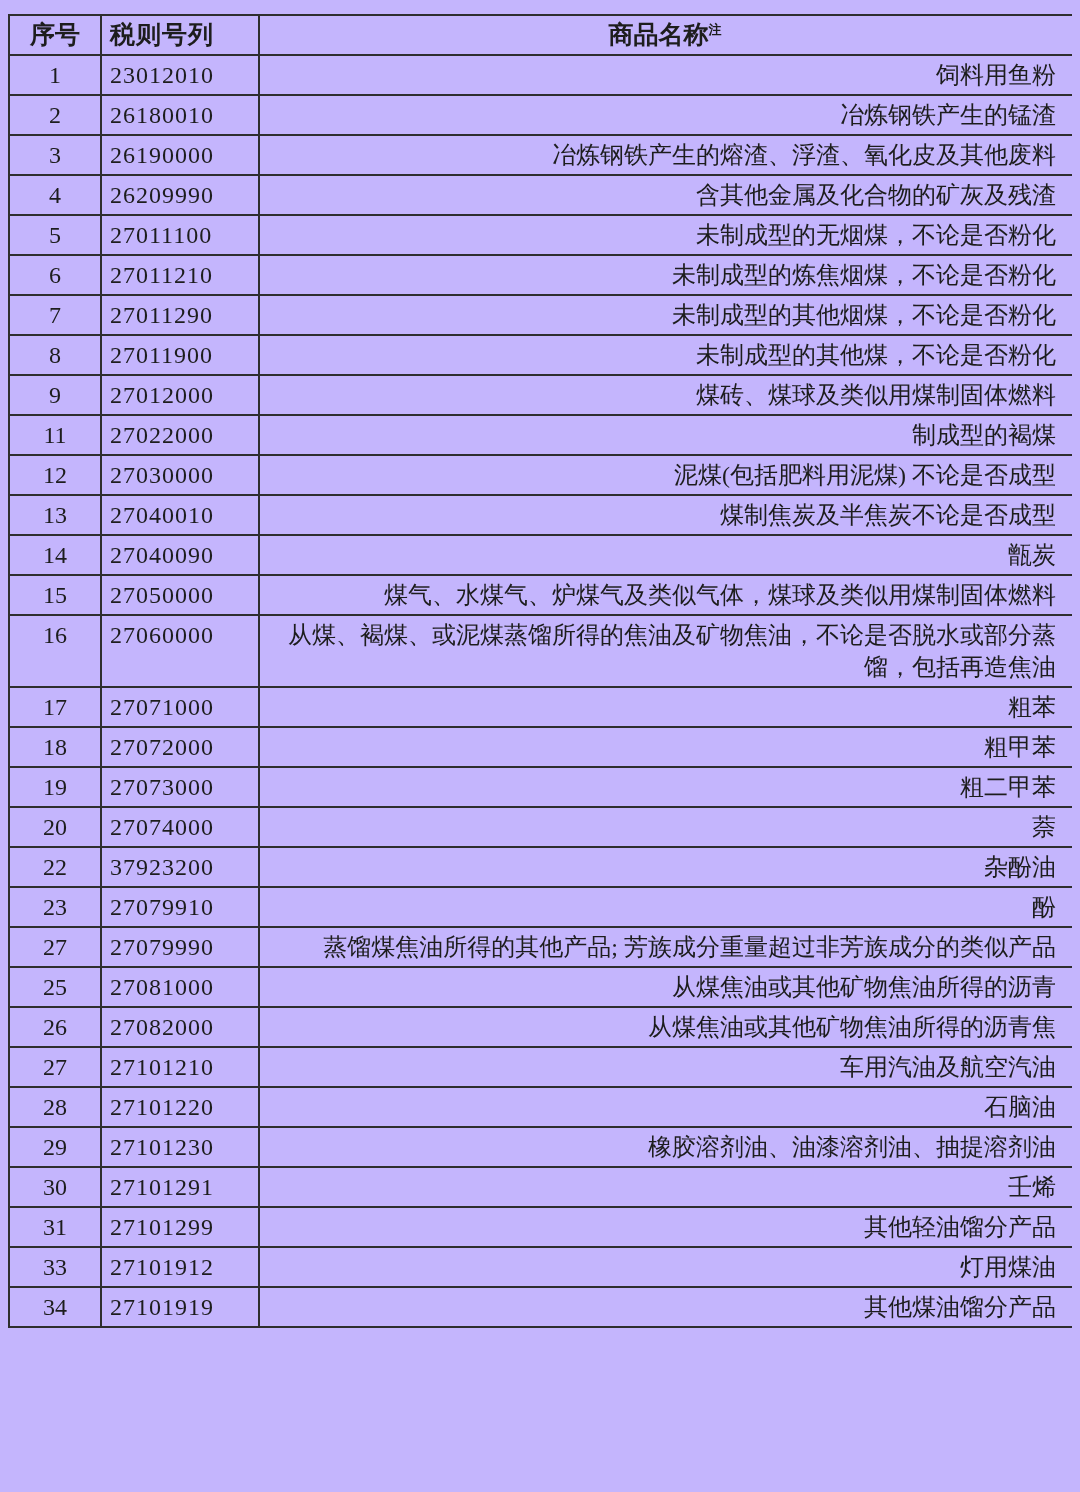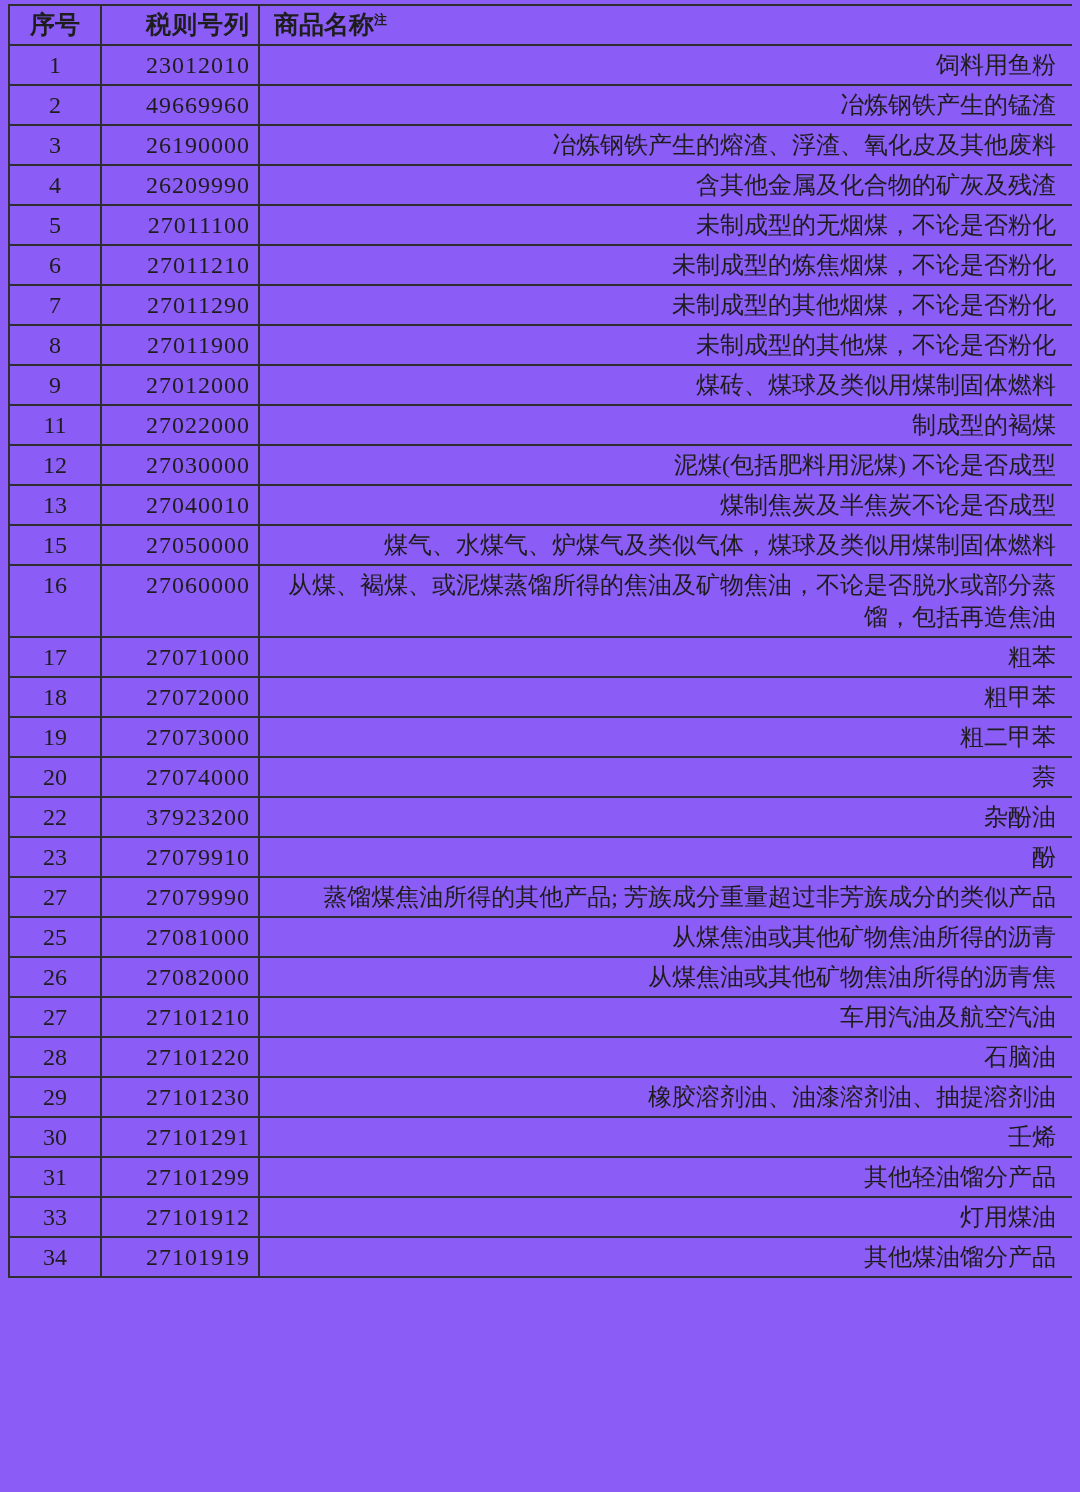--- a/index.html
+++ b/index.html
@@ -4,22 +4,22 @@
 <style>
   html, body {
     margin: 0;
     padding: 0;
     background: #ffffff;
   }
   .page {
     width: 1080px;
     height: 1492px;
     box-sizing: border-box;
-    padding: 4px 6px 0 8px;
-    background: #8b5cf6;
+    padding: 14px 6px 0 8px;
+    background: #c4b5fd;
     font-family: "Liberation Serif", "DejaVu Serif", serif;
     color: #1d1d1d;
     overflow: hidden;
   }
   table.tariff {
     border-collapse: collapse;
     width: 1064px;
     table-layout: fixed;
   }
   col.col-no   { width: 92px; }
@@ -29,28 +29,28 @@
     border-top: 2px solid #2e2e2e;
     border-bottom: 2px solid #2e2e2e;
     font-size: 24px;
     line-height: 32px;
     padding: 3px 8px;
     vertical-align: top;
     overflow: hidden;
   }
   
   th.c1, td.c1 { border-left: 2px solid #2e2e2e; border-right: 2px solid #2e2e2e; text-align: center; }
-  th.c2, td.c2 { border-right: 2px solid #2e2e2e; text-align: right; letter-spacing: 1px; }
+  th.c2, td.c2 { border-right: 2px solid #2e2e2e; text-align: left; letter-spacing: 1px; }
   th.c3, td.c3 { text-align: right; padding-left: 14px; padding-right: 16px; }
   th {
     font-weight: bold;
     font-size: 25px;
     text-align: center;
   }
-  th.c3 { text-align: left; }
+  th.c3 { text-align: center; }
   sup.note {
     font-size: 13px;
     font-weight: bold;
     vertical-align: super;
     line-height: 0;
   }
 </style>
 </head>
 <body>
 
@@ -69,21 +69,21 @@
       </tr>
     </thead>
     <tbody>
         <tr>
           <td class="c1">1</td>
           <td class="c2">23012010</td>
           <td class="c3">饲料用鱼粉</td>
         </tr>
         <tr>
           <td class="c1">2</td>
-          <td class="c2">49669960</td>
+          <td class="c2">26180010</td>
           <td class="c3">冶炼钢铁产生的锰渣</td>
         </tr>
         <tr>
           <td class="c1">3</td>
           <td class="c2">26190000</td>
           <td class="c3">冶炼钢铁产生的熔渣、浮渣、氧化皮及其他废料</td>
         </tr>
         <tr>
           <td class="c1">4</td>
           <td class="c2">26209990</td>
@@ -121,20 +121,25 @@
         </tr>
         <tr>
           <td class="c1">12</td>
           <td class="c2">27030000</td>
           <td class="c3">泥煤(包括肥料用泥煤) 不论是否成型</td>
         </tr>
         <tr>
           <td class="c1">13</td>
           <td class="c2">27040010</td>
           <td class="c3">煤制焦炭及半焦炭不论是否成型</td>
+        </tr>
+        <tr>
+          <td class="c1">14</td>
+          <td class="c2">27040090</td>
+          <td class="c3">甑炭</td>
         </tr>
         <tr>
           <td class="c1">15</td>
           <td class="c2">27050000</td>
           <td class="c3">煤气、水煤气、炉煤气及类似气体，煤球及类似用煤制固体燃料</td>
         </tr>
         <tr>
           <td class="c1">16</td>
           <td class="c2">27060000</td>
           <td class="c3">从煤、褐煤、或泥煤蒸馏所得的焦油及矿物焦油，不论是否脱水或部分蒸馏，包括再造焦油</td>

